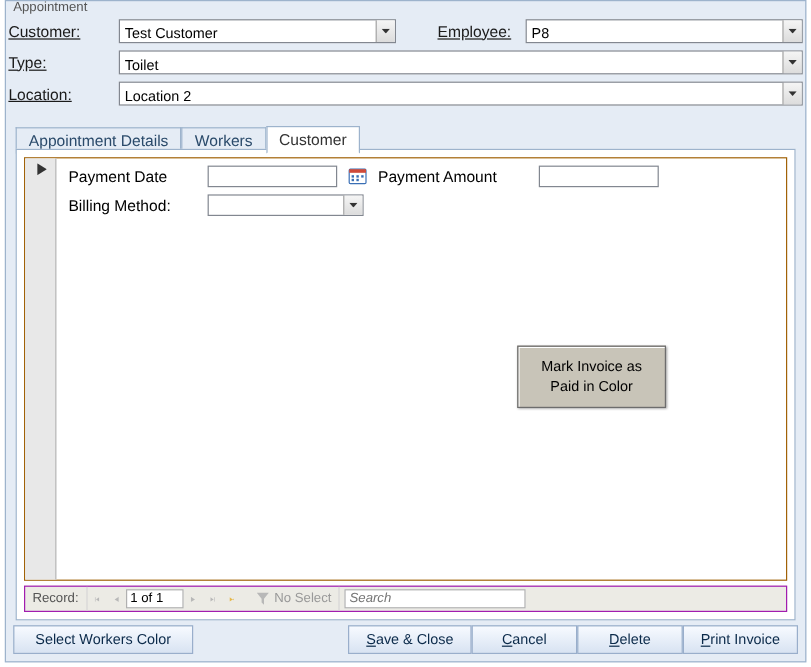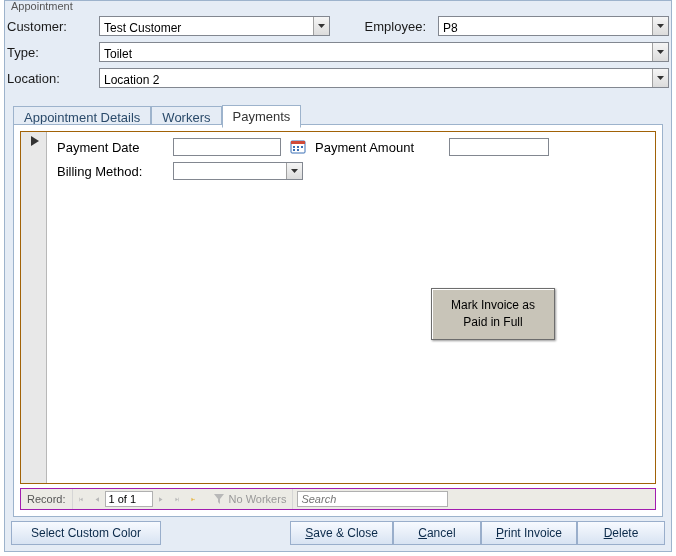--- a/index.html
+++ b/index.html
@@ -28,21 +28,21 @@
   }
   .header-grid {
     position: absolute;
     left: 2px; top: 14px; right: 2px;
     display: grid;
     grid-template-columns: 86px 1fr 96px 1fr;
     grid-template-rows: 22px 22px 22px;
     gap: 4px 6px;
     align-items: center;
   }
-  .lbl { color: #1a1a1a; font-size: 13px; }
+  .lbl { color: #1a1a1a; font-size: 13px; text-decoration: underline; }
   .combo {
     position: relative;
     height: 20px;
     background: #fff;
     border: 1px solid #828790;
     display: flex;
     align-items: center;
     padding: 4px 18px 0 4px;
   }
   .combo .arrow {
@@ -241,21 +241,21 @@
           <svg viewBox="0 0 7 4">
             <path d="M0 0 L7 0 L3.5 4 Z" fill="#333"></path>
           </svg>
         </span>
     </div>
   </div>
 
   <div class="tabstrip">
     <div class="tab">Appointment Details</div>
     <div class="tab">Workers</div>
-    <div class="tab active">Payments</div>
+    <div class="tab active">Customer</div>
   </div>
 
   <div class="tabpanel">
     <div class="subform">
       <div class="record-selector">
         <svg width="8" height="10" viewBox="0 0 8 10">
             <path d="M0 0 L8 5 L0 10 Z" fill="#333"></path>
           </svg>
       </div>
       <div class="detail">
@@ -281,21 +281,21 @@
           <div class="combo" style="width:130px;height:18px;">
             <span></span>
             <span class="arrow">
                 <svg viewBox="0 0 7 4">
                   <path d="M0 0 L7 0 L3.5 4 Z" fill="#333"></path>
                 </svg>
               </span>
           </div>
         </div>
         <button class="big-btn">Mark Invoice as
-Paid in Full</button>
+Paid in Color</button>
       </div>
     </div>
 
     <div class="navbar">
       <div class="seg">
           <span>Record:</span>
         </div>
       <button class="navbtn nav-disabled">
           <svg width="10" height="9" viewBox="0 0 10 9">
             <rect x="0" y="0" width="1.5" height="9" fill="currentColor"></rect>
@@ -327,27 +327,27 @@
               <path d="M2.5 0 L3 2 L5 2.5 L3 3 L2.5 5 L2 3 L0 2.5 L2 2 Z" fill="#e6b84a"></path>
             </g>
           </svg>
         </button>
       <div class="seg" style="margin-left:4px;">
         <span class="icobtn nav-disabled">
             <svg width="12" height="12" viewBox="0 0 12 12">
               <path d="M1 1 L11 1 L7 6 L7 11 L5 9 L5 6 Z" fill="currentColor"></path>
             </svg>
           </span>
-        <span style="color:#999;">No Workers</span>
+        <span style="color:#999;">No Select</span>
       </div>
       <input class="searchinput" style="margin-left: 4px;" placeholder="Search">
     </div>
   </div>
 
   <div class="footer">
-    <button class="btn3d btn-left">Select Custom Color</button>
+    <button class="btn3d btn-left">Select Workers Color</button>
     <div class="spacer"></div>
     <button class="btn3d"><span class="u">S</span><span>ave &amp; Close</span></button>
     <button class="btn3d"><span class="u">C</span><span>ancel</span></button>
+    <button class="btn3d"><span class="u">D</span><span>elete</span></button>
     <button class="btn3d"><span class="u">P</span><span>rint Invoice</span></button>
-    <button class="btn3d"><span class="u">D</span><span>elete</span></button>
   </div>
 </div>
 
 </body></html>

